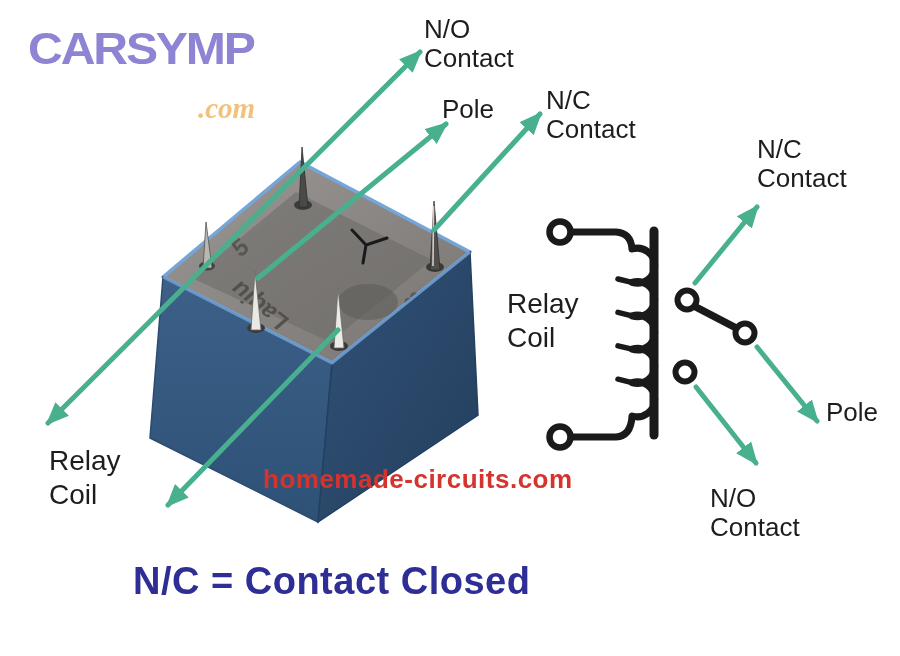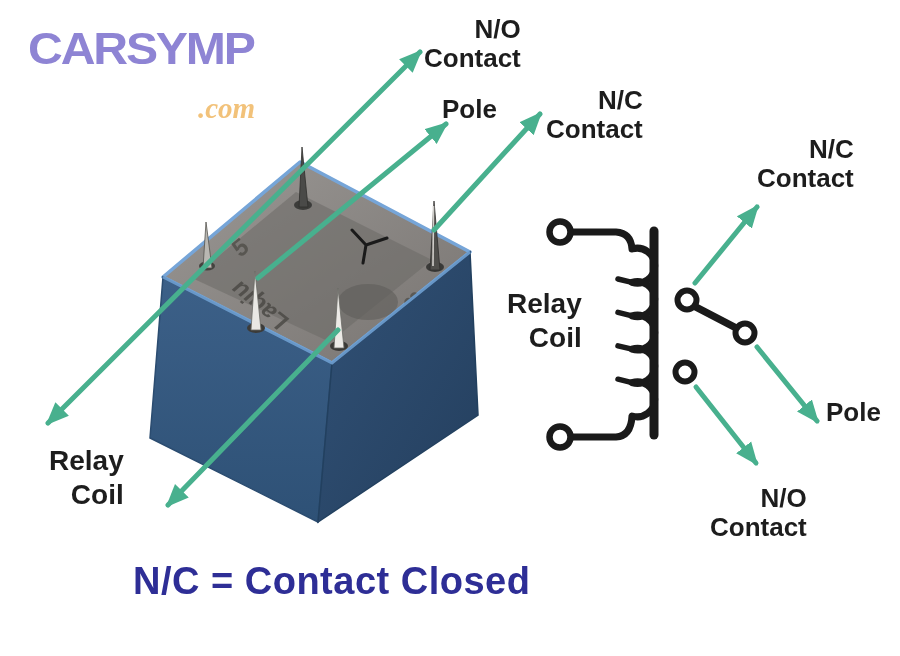--- a/index.html
+++ b/index.html
@@ -1,20 +1,20 @@
 <!DOCTYPE html>
 <html style="--arrow: #48b08e; --legend-text: #2e2e96; --watermark: #d5342e; --logo-brand: #8e84d4; --logo-tld: #f2c27a; --label-text: #1d1d1d; --schematic-ink: #1a1a1a; --relay-top: #8f8c89; --relay-left: #36597f; --relay-right: #2c4b6d;"><head>
 <meta charset="utf-8">
 <style>
   html,body{margin:0;padding:0;background:#fff;}
   .stage{position:relative;width:900px;height:656px;background:#ffffff;overflow:hidden;
          font-family:"Liberation Sans",sans-serif;}
   .art{position:absolute;left:0;top:0;width:900px;height:656px;}
-  .lbl{position:absolute;font-weight:bold;color:var(--label-text,#1d1d1d);
-       font-size:26px;line-height:1.12;white-space:nowrap;text-align:right;}
+  .lbl{position:absolute;font-weight:normal;color:var(--label-text,#1d1d1d);
+       font-size:26px;line-height:1.12;white-space:nowrap;}
   .lbl.big{font-size:28px;line-height:1.22;}
   .legend-line{position:absolute;font-weight:bold;font-size:38px;line-height:1;
        color:var(--legend-text,#2e2e96);white-space:nowrap;letter-spacing:.5px;}
   .watermark{position:absolute;font-weight:bold;font-size:26px;line-height:1;
        color:var(--watermark,#d5342e);white-space:nowrap;letter-spacing:.5px;}
   .logo-brand{position:absolute;font-weight:800;font-size:45px;line-height:1;
        color:var(--logo-brand,#8e84d4);letter-spacing:-2px;transform:scaleX(1.07);
        transform-origin:left top;white-space:nowrap;}
   .logo-tld{position:absolute;font-family:"Liberation Serif",serif;font-style:italic;
        font-weight:bold;font-size:29px;line-height:1;color:var(--logo-tld,#f2c27a);white-space:nowrap;}
@@ -144,16 +144,17 @@
   <div class="lbl" style="left:757px;top:135px;">
     <div>N/C</div>
     <div>Contact</div>
   </div>
   <div class="lbl" style="left:826px;top:398px;">Pole</div>
   <div class="lbl" style="left:710px;top:484px;">
     <div>N/O</div>
     <div>Contact</div>
   </div>
 
+  <div class="watermark" style="left:263px;top:466px;">homemade-circuits.com</div>
 
   <div class="legend-line" style="left:133px;top:562px;">N/C = Contact Closed</div>
 
 </div>
 
 </body></html>

